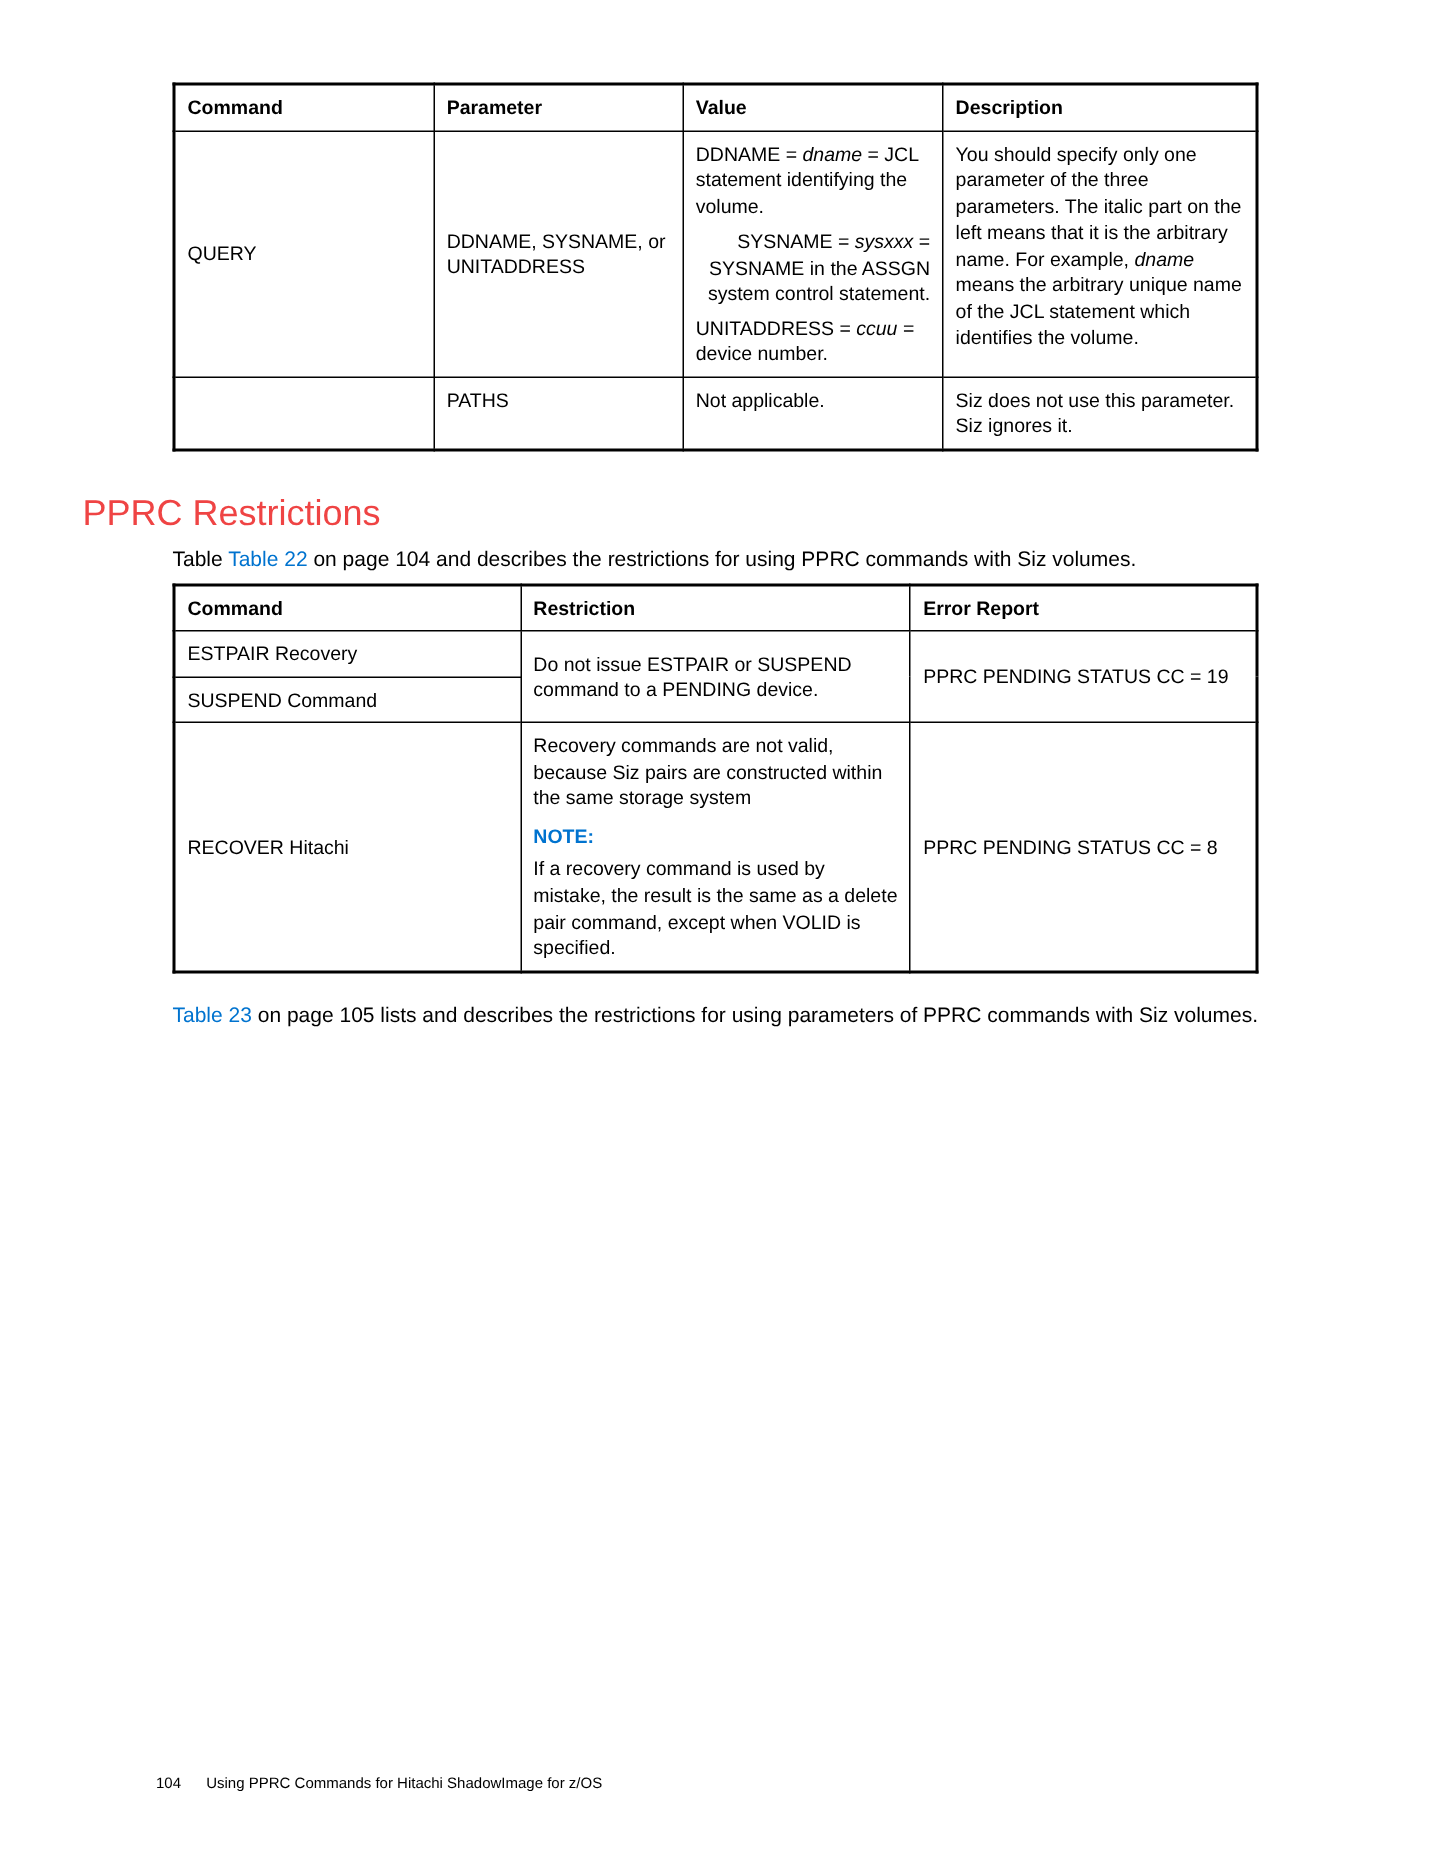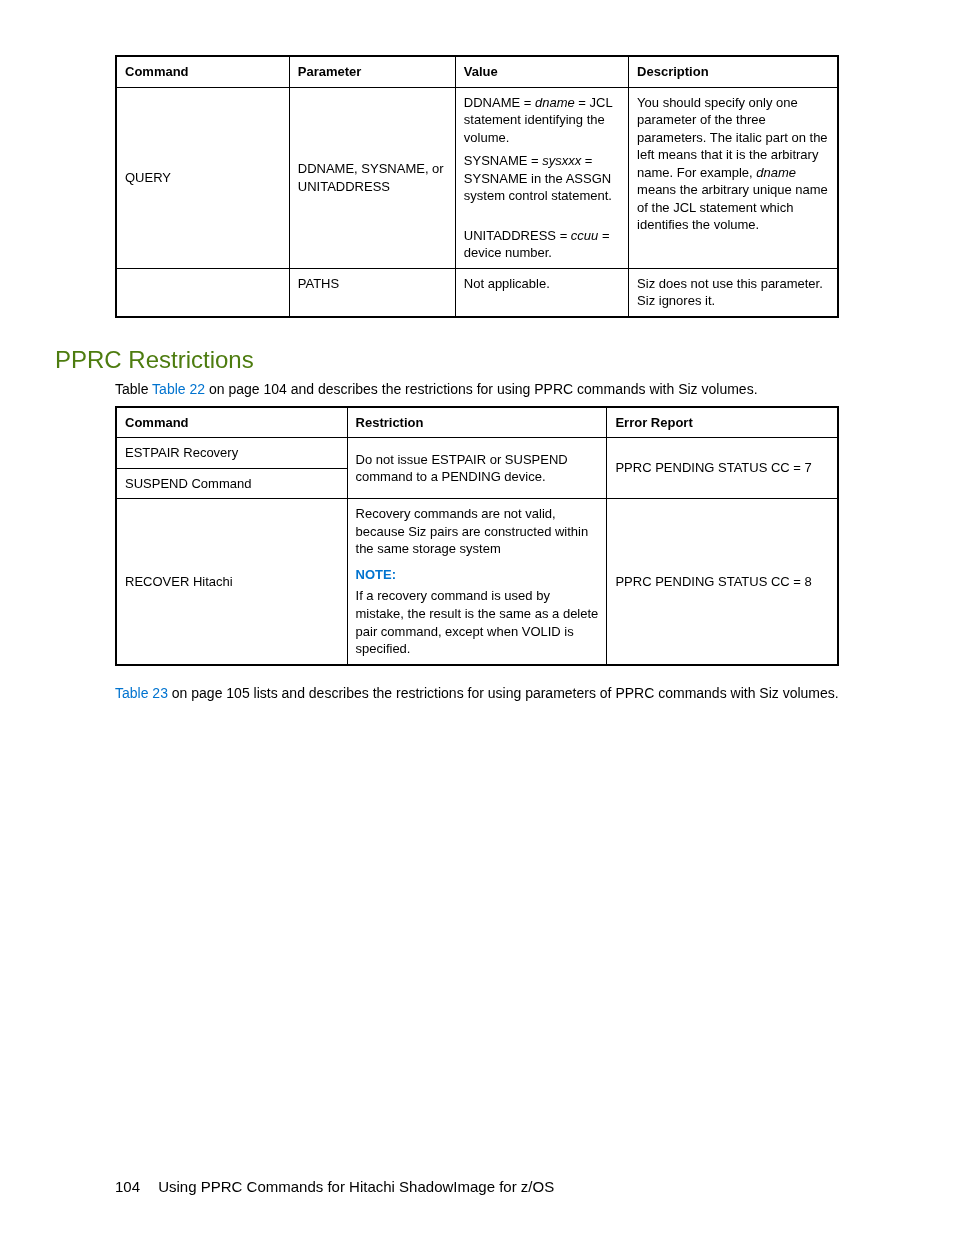--- a/index.html
+++ b/index.html
@@ -31,21 +31,21 @@
     font-size: 13px;
     line-height: 1.35;
   }
   th {
     font-weight: bold;
   }
   .outer-thick {
     border: 2px solid #000;
   }
   h2.section {
-    color: #4d7c0f;
+    color: #ef4444;
     font-weight: normal;
     font-size: 24px;
     margin: 28px 0 6px -60px;
   }
   .body-para {
     font-size: 14px;
     line-height: 1.4;
     margin: 0 0 6px 0;
   }
   .link { color: #0073cf; }
@@ -55,22 +55,22 @@
     font-size: 14px;
     margin: 10px 0 4px 0;
   }
   .note-label {
     color: #0073cf;
     font-weight: bold;
   }
   .footer {
     position: absolute;
     bottom: 40px;
-    left: 115px;
-    font-size: 15px;
+    left: 104px;
+    font-size: 10px;
   }
   .footer .pagenum { margin-right: 14px; }
   
   .t1 col.c1 { width: 24%; }
   .t1 col.c2 { width: 23%; }
   .t1 col.c3 { width: 24%; }
   .t1 col.c4 { width: 29%; }
   
   .t2 col.c1 { width: 32%; }
   .t2 col.c2 { width: 36%; }
@@ -96,21 +96,21 @@
       <th>Value</th>
       <th>Description</th>
     </tr>
     <tr>
       <td style="vertical-align:middle">QUERY</td>
       <td style="vertical-align:middle">DDNAME, SYSNAME, or UNITADDRESS</td>
       <td>
         <div style="margin-bottom:6px;">
           <span>DDNAME = </span><span class="italic">dname</span><span> = JCL statement identifying the volume.</span>
         </div>
-        <div style="margin-bottom:22px;">
+        <div style="margin-bottom:5px;text-align:right;">
           <span>SYSNAME = </span><span class="italic">sysxxx</span><span> = SYSNAME in the ASSGN system control statement.</span>
         </div>
         <div>
           <span>UNITADDRESS = </span><span class="italic">ccuu</span><span> = device number.</span>
         </div>
       </td>
       <td>
         <span>You should specify only one parameter of the three parameters.  The italic part on the left means that it is the arbitrary name.  For example, </span><span class="italic">dname</span><span> means the arbitrary unique name of the JCL statement which identifies the volume.</span>
       </td>
     </tr>
@@ -138,21 +138,21 @@
       </colgroup>
     <tbody>
         <tr>
       <th>Command</th>
       <th>Restriction</th>
       <th>Error Report</th>
     </tr>
     <tr>
       <td>ESTPAIR Recovery</td>
       <td rowspan="2" style="vertical-align:middle">Do not issue ESTPAIR or SUSPEND command to a PENDING device.</td>
-      <td rowspan="2" style="vertical-align:middle">PPRC PENDING STATUS CC = 7</td>
+      <td rowspan="2" style="vertical-align:middle">PPRC PENDING STATUS CC = 19</td>
     </tr>
     <tr>
       <td>SUSPEND Command</td>
     </tr>
     <tr>
       <td style="vertical-align:middle">RECOVER Hitachi</td>
       <td>
         <div style="margin-bottom:8px;">Recovery commands are not valid, because Siz pairs are constructed within the same storage system</div>
         <div class="note-label" style="margin-bottom:4px;">NOTE:</div>
         <div>If a recovery command is used by mistake, the result is the same as a delete pair command, except when VOLID is specified.</div>

